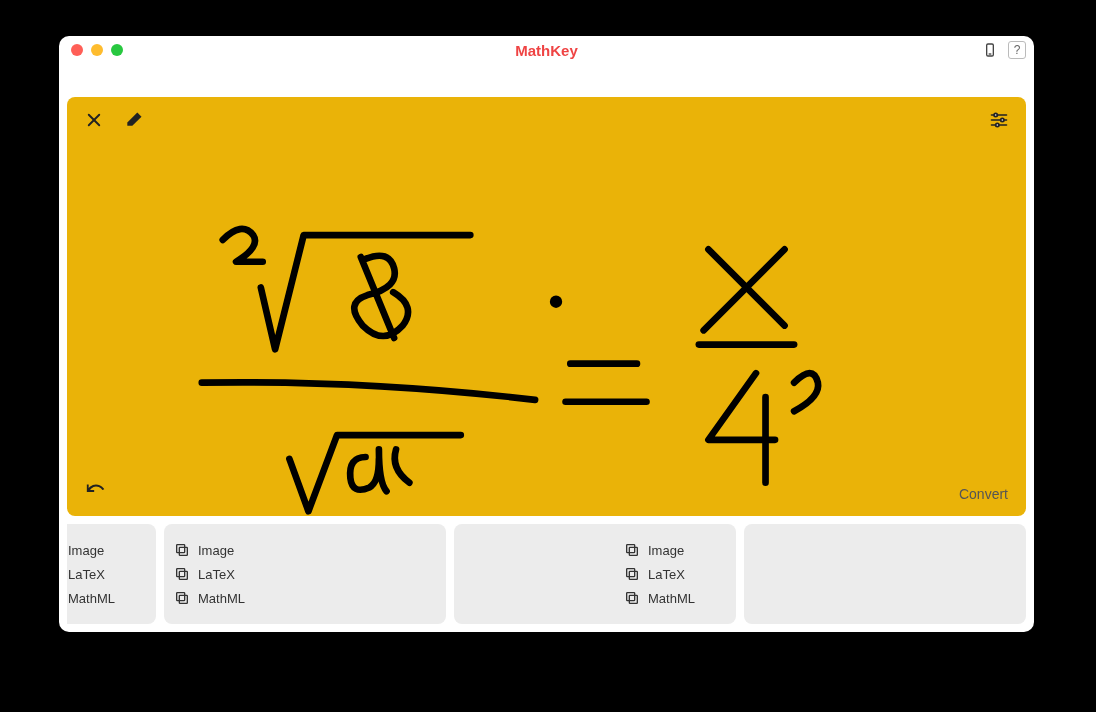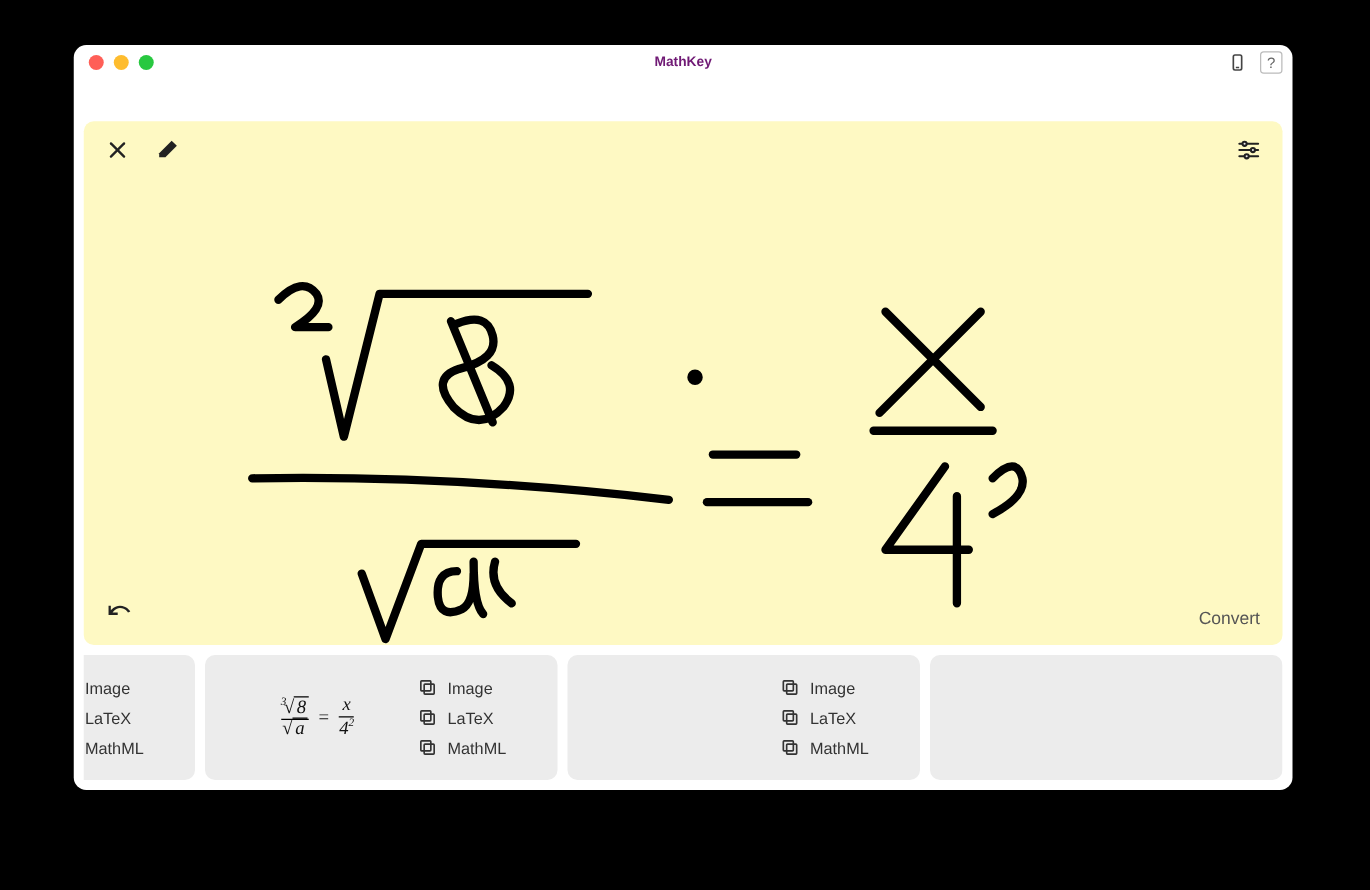--- a/index.html
+++ b/index.html
@@ -39,23 +39,23 @@
       padding-left: 12px;
     }
     .tl { width: 12px; height: 12px; border-radius: 50%; }
     .tl.red { background: #ff5f57; }
     .tl.yellow { background: #febc2e; }
     .tl.green { background: #28c840; }
     .title {
       position: absolute;
       left: 0; right: 0;
       text-align: center;
-      font-size: 11px;
+      font-size: 15px;
       font-weight: 600;
-      color: #701a75;
+      color: #ef4444;
       pointer-events: none;
     }
     .titlebar-right {
       position: absolute;
       right: 8px;
       top: 4px;
       display: flex;
       gap: 8px;
       align-items: center;
     }
@@ -81,21 +81,21 @@
     .content {
       flex: 1;
       padding: 8px;
       display: flex;
       flex-direction: column;
       gap: 8px;
       overflow: hidden;
     }
     .canvas-panel {
       flex: 1;
-      background: #fef9c3;
+      background: #eab308;
       border-radius: 8px;
       position: relative;
       margin-top: 25px;
     }
     .canvas-toolbar-left {
       position: absolute;
       top: 12px;
       left: 16px;
       display: flex;
       gap: 18px;
@@ -312,35 +312,20 @@
                   <rect x="8" y="8" width="12" height="12" rx="1"></rect>
                   <rect x="4" y="4" width="12" height="12" rx="1"></rect>
                 </svg>
             </span>
             <span>MathML</span>
           </div>
         </div>
       </div>
 
       <div class="result-card">
-        <div class="card-preview">
-          <span class="eq-row">
-            <span class="frac-disp">
-              <span class="num">
-                <span class="radix">3</span>√<span style="border-top:1px solid #000;padding:0 2px;">8</span>
-              </span>
-              <span class="den">√<span style="border-top:1px solid #000;padding:0 2px;">a</span></span>
-            </span>
-            <span style="font-style:normal;">=</span>
-            <span class="frac-disp">
-              <span class="num">x</span>
-              <span class="den"><span>4</span><sup style="font-size:9px;">2</sup></span>
-            </span>
-          </span>
-        </div>
         <div class="card-actions">
           <div class="copy-row">
             <span class="copy-icon">
               <svg viewBox="0 0 24 24" width="16" height="16" fill="none" stroke="#333" stroke-width="2">
                   <rect x="8" y="8" width="12" height="12" rx="1"></rect>
                   <rect x="4" y="4" width="12" height="12" rx="1"></rect>
                 </svg>
             </span>
             <span>Image</span>
           </div>

